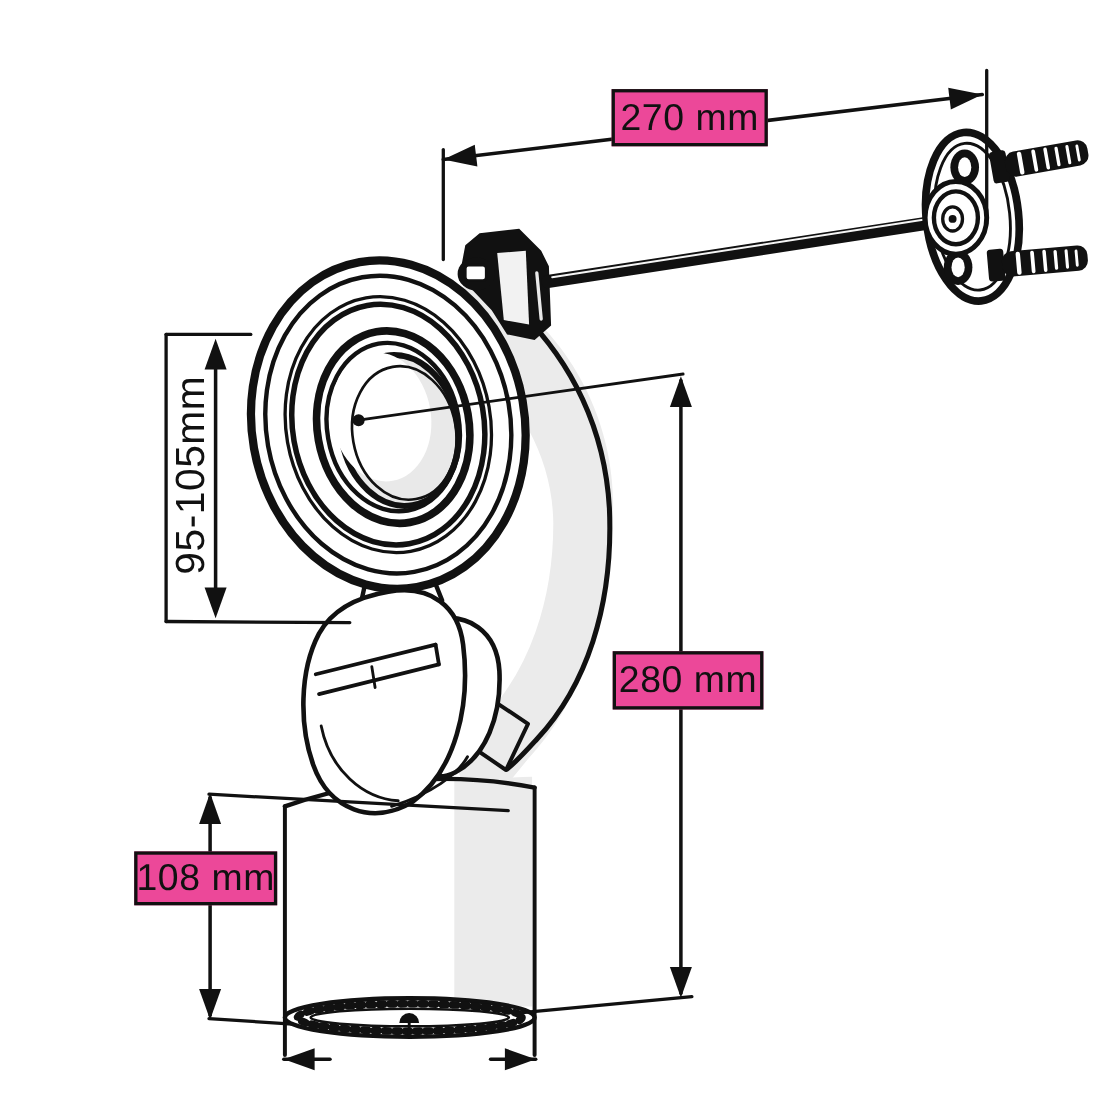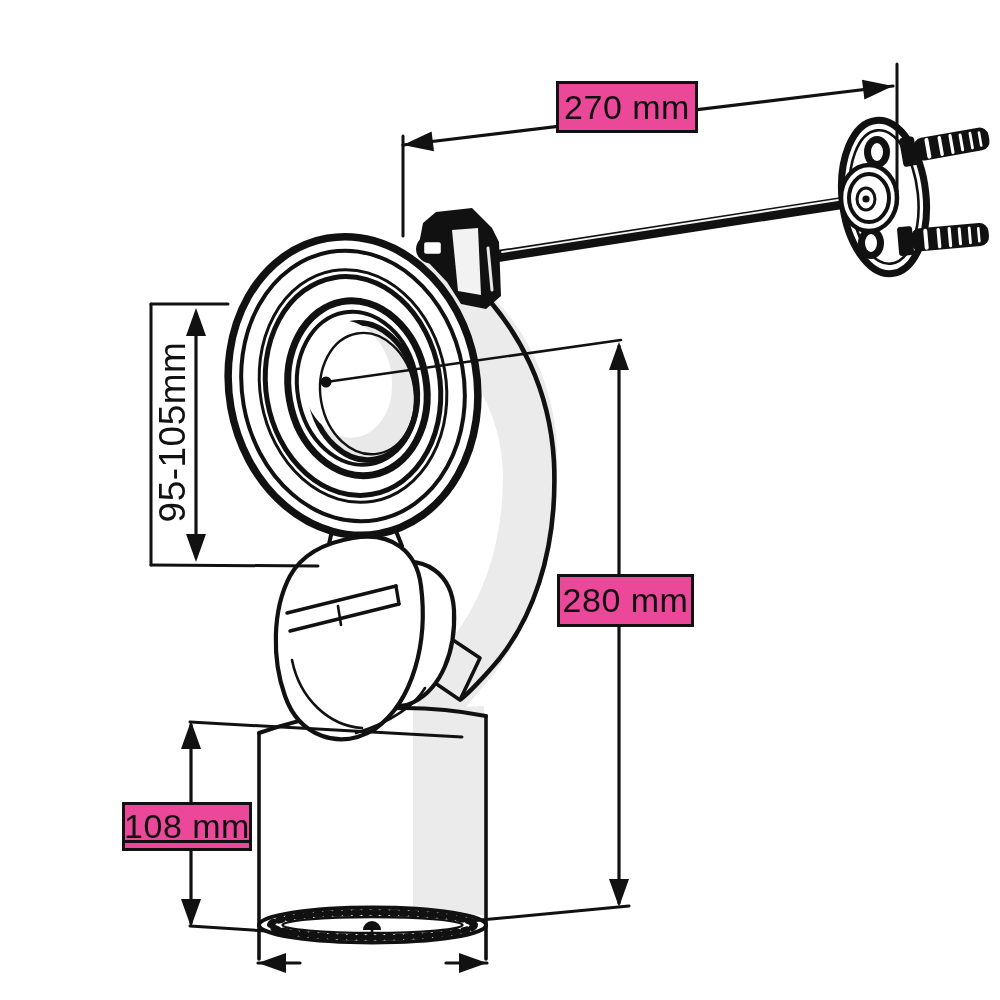--- a/index.html
+++ b/index.html
@@ -183,18 +183,18 @@
       <line x1="446" y1="963" x2="487" y2="963" stroke-width="3.2"></line>
       <polygon points="258,963 286,953 286,973" fill="#111" stroke="none"></polygon>
       <polygon points="487,963 459,953 459,973" fill="#111" stroke="none"></polygon>
     </g>
   </svg>
 
   <div class="dim-label boxed" style="left:556px;top:81px;width:136px;height:46px;">270 mm</div>
 
   <div class="dim-label rot" style="left:73px;top:410px;width:200px;height:44px;">95-105mm</div>
 
-  <div class="dim-label boxed" style="left:557px;top:574px;width:131px;height:47px;">280 mm</div>
-
-  <div class="dim-label boxed" style="left:122px;top:802px;width:124px;height:43px;text-decoration:underline;">108 mm</div>
+  <div class="dim-label boxed" style="left:557px;top:592px;width:131px;height:47px;">280 mm</div>
+
+  <div class="dim-label boxed" style="left:122px;top:774px;width:124px;height:43px;">108 mm</div>
 
 
 </div>
 
 </body></html>

